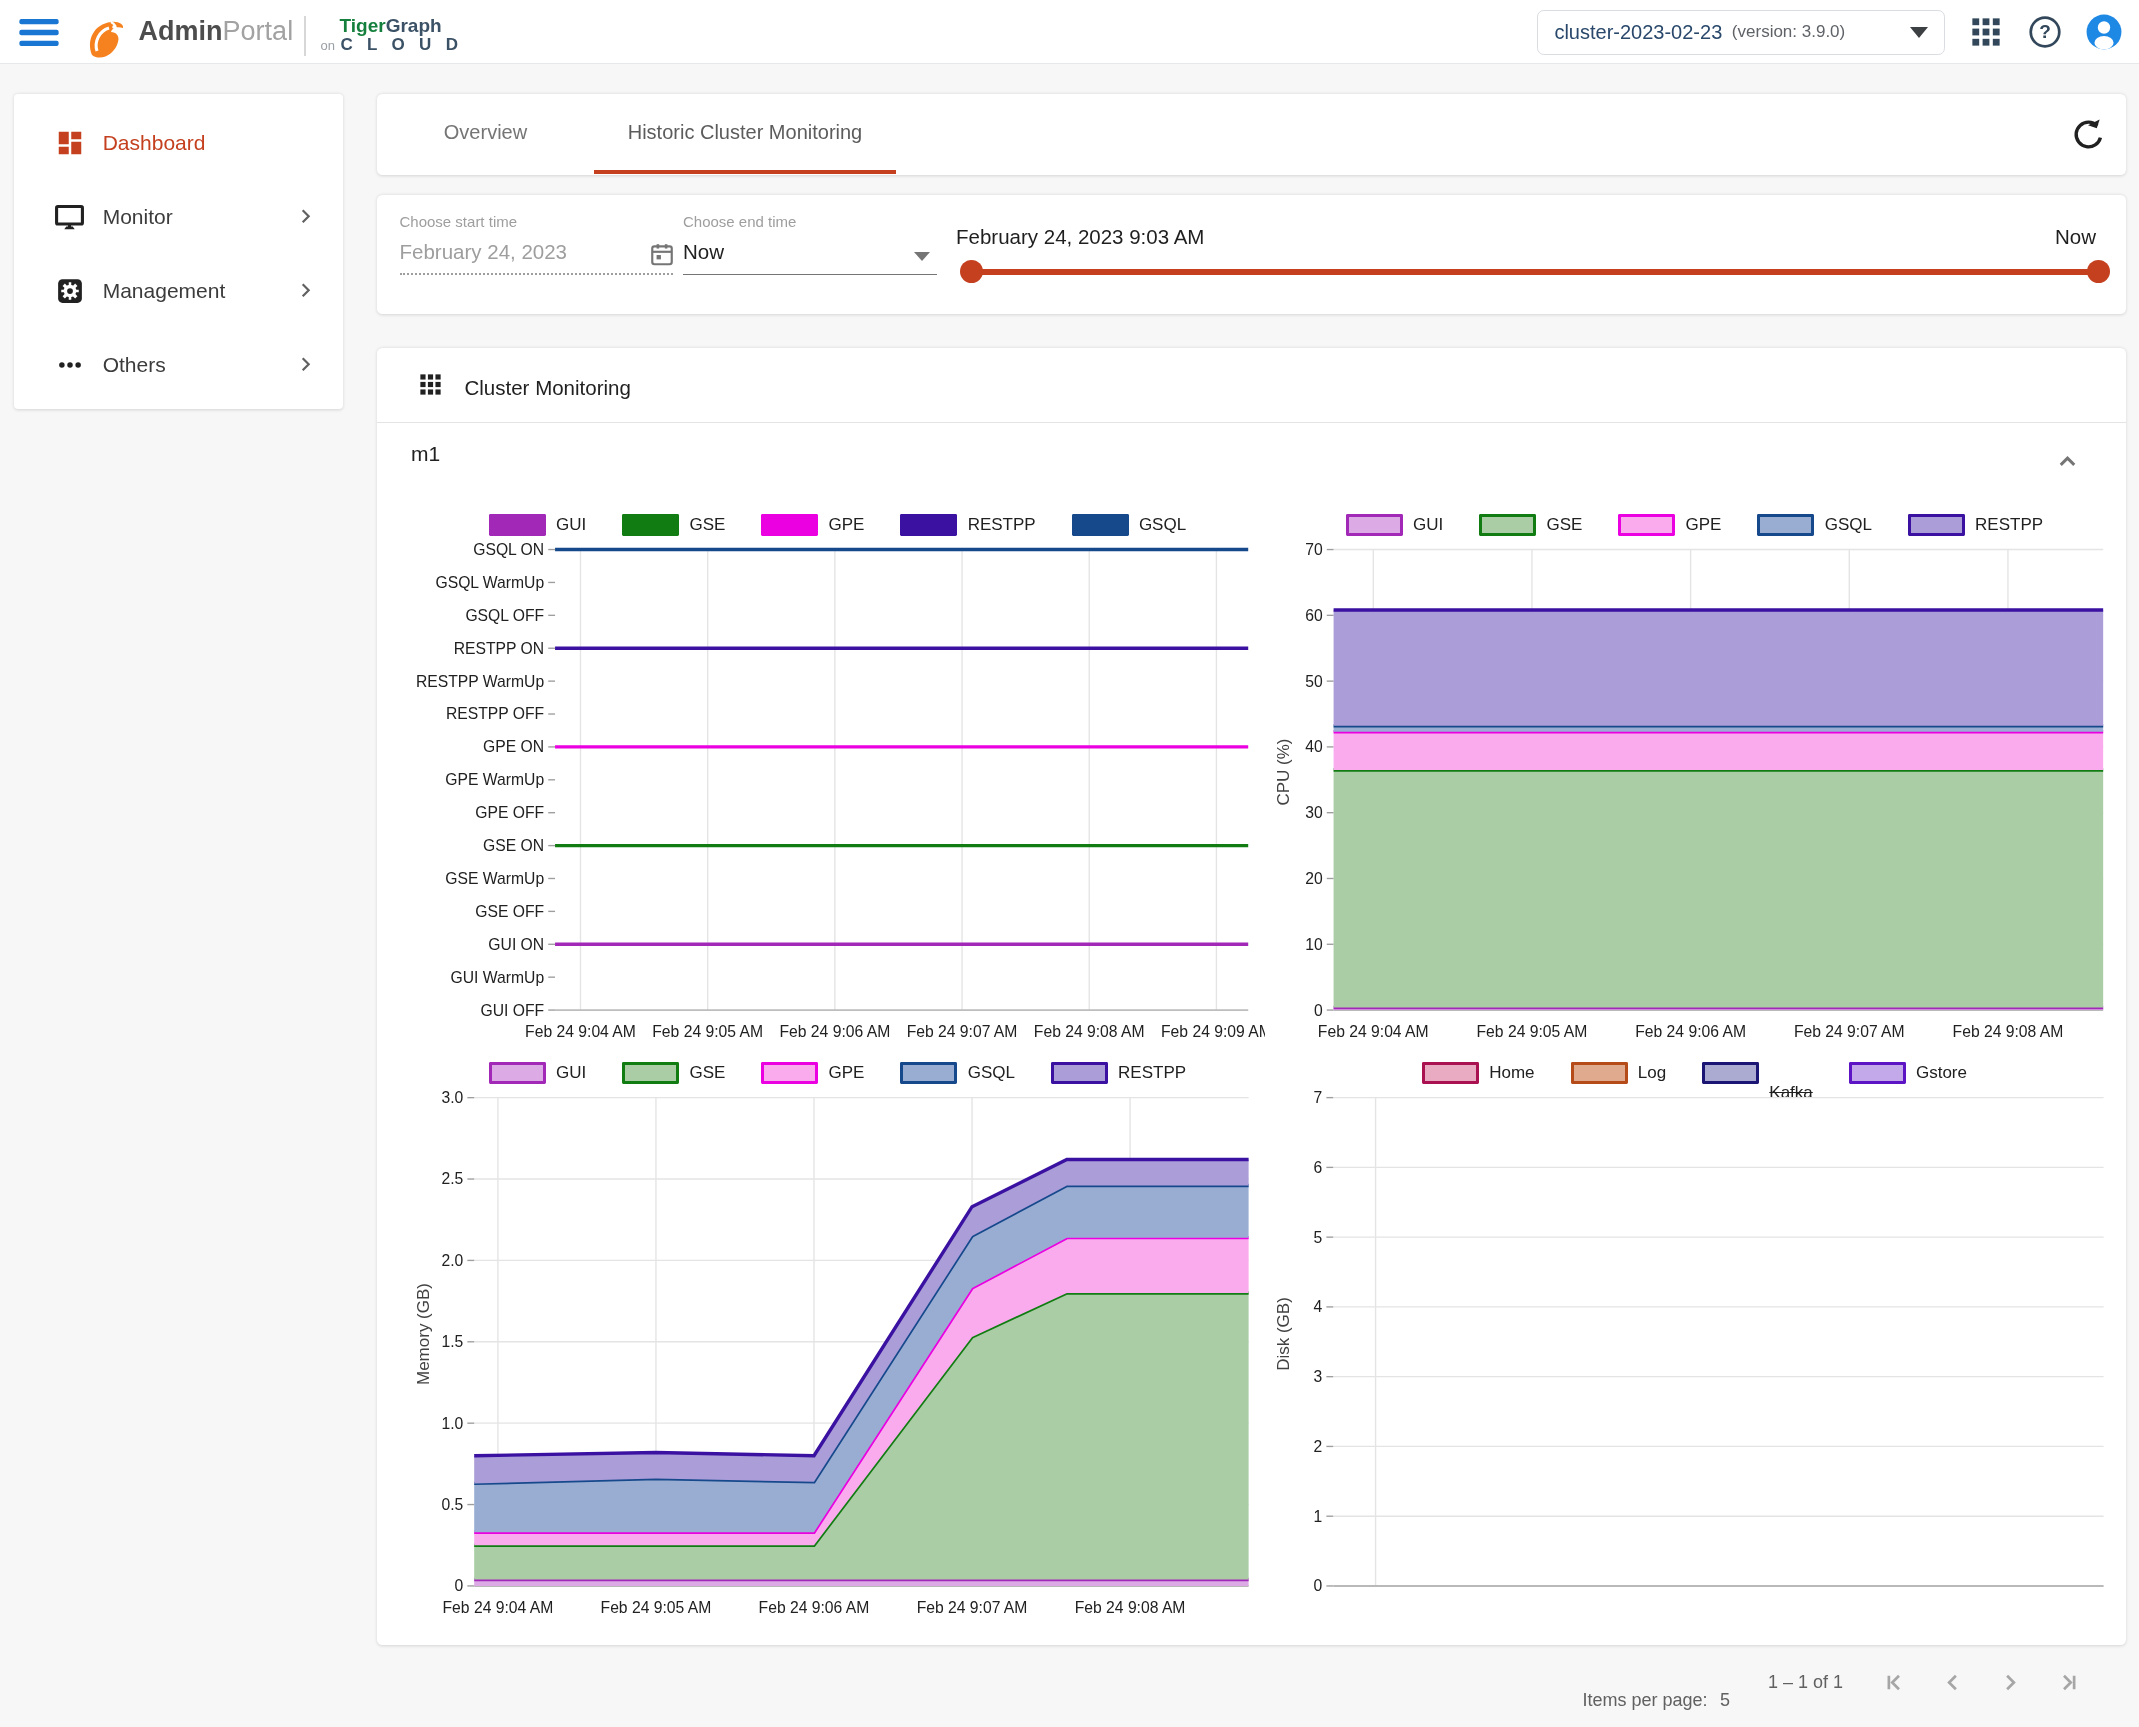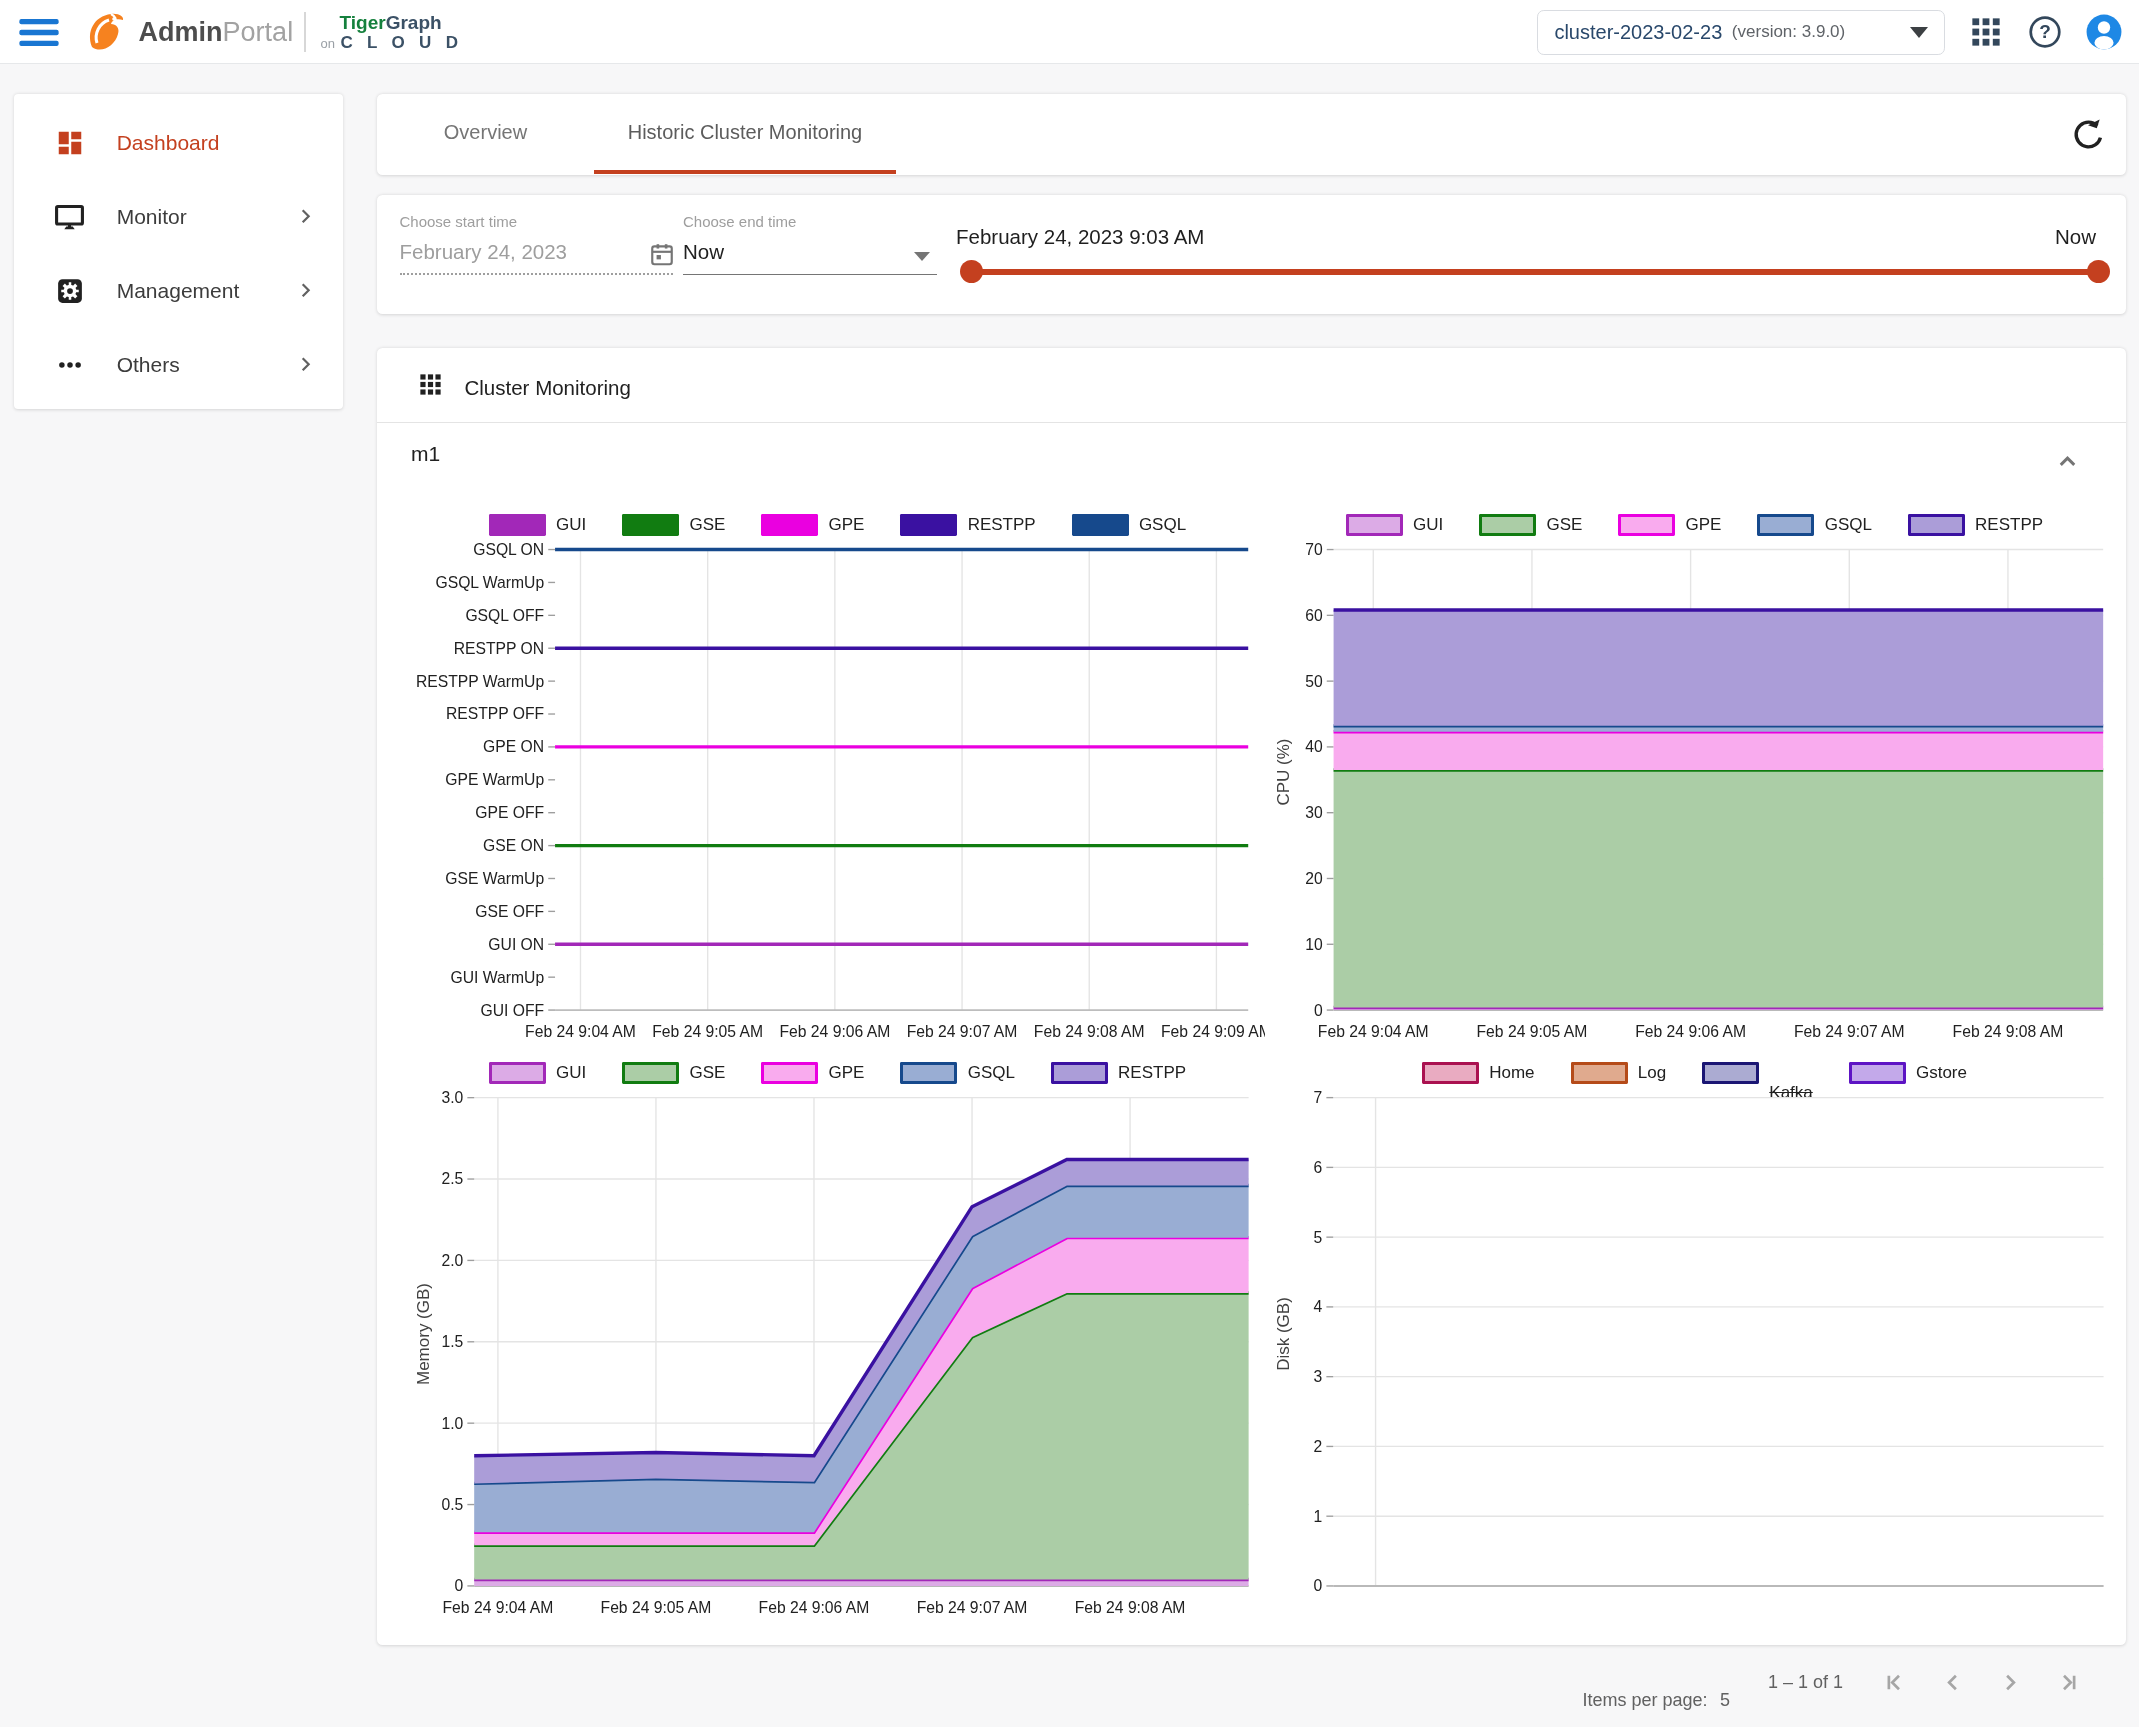--- a/index.html
+++ b/index.html
@@ -2,21 +2,21 @@
 <html style="font-size:11px"><head>
 <meta charset="utf-8">
 <style>
   html,body{margin:0;padding:0;background:#e9eaec;}
   *{box-sizing:border-box;font-family:"Liberation Sans","DejaVu Sans",sans-serif;}
   .app{position:relative;width:2140px;height:1728px;background:#f7f7f8;overflow:hidden;}
 
   
   header{position:absolute;top:0;left:0;width:2140px;height:64px;background:#fff;border-bottom:1.4px solid #e6e8ea;}
   .hamburger{position:absolute;left:18px;top:15.7px;width:42px;height:33px;cursor:pointer;}
-  .brand{position:absolute;left:81px;top:0;height:64px;display:flex;align-items:center;}
+  .brand{position:absolute;left:81px;top:16px;height:64px;display:flex;align-items:flex-start;}
   .b-admin{font-size:27px;font-weight:700;color:#4d4d4d;margin-left:9.6px;}
   .b-portal{font-size:27px;font-weight:500;color:#a2a2a2;}
   .vdiv{width:1.4px;height:40px;background:#d7d7d7;margin:0 15px 0 11px;}
   .tg-block{display:flex;flex-direction:column;line-height:1;}
   .tg-top{margin-left:19px;}
   .tg-tiger{color:#15803d;font-weight:700;font-size:19px;}
   .tg-graph{color:#3b5166;font-weight:700;font-size:19px;}
   .tg-bot{display:flex;align-items:baseline;margin-top:1.4px;}
   .tg-on{color:#9aa0a6;font-size:13px;margin-right:5.5px;}
   .tg-cloud{color:#3b5166;font-weight:700;font-size:17px;letter-spacing:4.8px;}
@@ -24,21 +24,21 @@
   .cluster-select{width:408px;height:45px;border:1.4px solid #d9dce1;border-radius:6.8px;display:flex;align-items:center;padding:0 16.4px;cursor:pointer;background:#fff;}
   .cs-name{font-size:20px;color:#29486b;}
   .cs-ver{font-size:17px;color:#5f6368;margin-left:9.6px;}
   .caret{margin-left:auto;width:0;height:0;border-left:9px solid transparent;border-right:9px solid transparent;border-top:11px solid #3c4043;}
   .hicon{width:36px;height:36px;display:flex;align-items:center;justify-content:center;cursor:pointer;}
 
   
   .sidebar{position:absolute;left:13.7px;top:94px;width:329px;height:315px;background:#fff;border-radius:4.1px;box-shadow:0 0.7px 3.4px rgba(0,0,0,.14);padding-top:12.3px;}
   .side-item{position:relative;height:74px;display:flex;align-items:center;padding:0 27px 0 38px;cursor:pointer;}
   .side-icon{width:36px;display:flex;align-items:center;justify-content:center;}
-  .side-label{font-size:21px;color:#3c3c3c;margin-left:29px;}
+  .side-label{font-size:21px;color:#3c3c3c;margin-left:15px;}
   .side-item.active .side-label{color:#c4401f;}
   .side-chev{margin-left:auto;}
 
   
   .card{position:absolute;background:#fff;border-radius:5.5px;box-shadow:0 0.7px 3.4px rgba(0,0,0,.14);}
   .tabcard{left:377px;top:94px;width:1749px;height:81px;}
   .tab{position:absolute;top:0;height:76px;display:flex;align-items:center;justify-content:center;font-size:20px;color:#757575;cursor:pointer;}
   .tab.active{color:#5c5c5c;}
   .tab-underline{position:absolute;left:217px;top:76px;width:302px;height:4.1px;background:#c4401f;}
   .refresh{position:absolute;right:19px;top:22px;width:37px;height:37px;cursor:pointer;}

